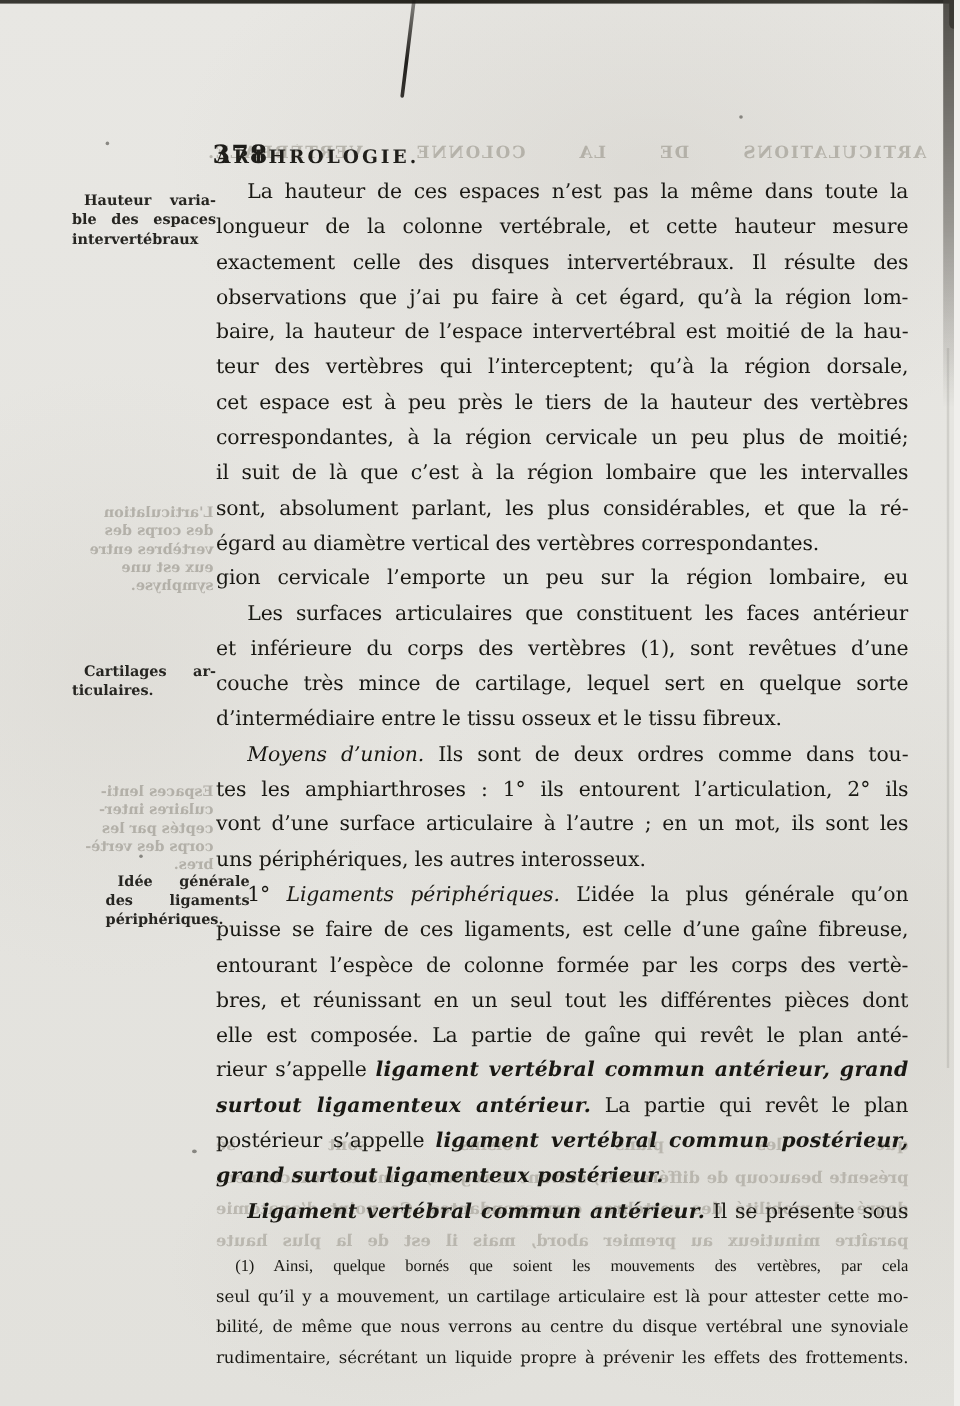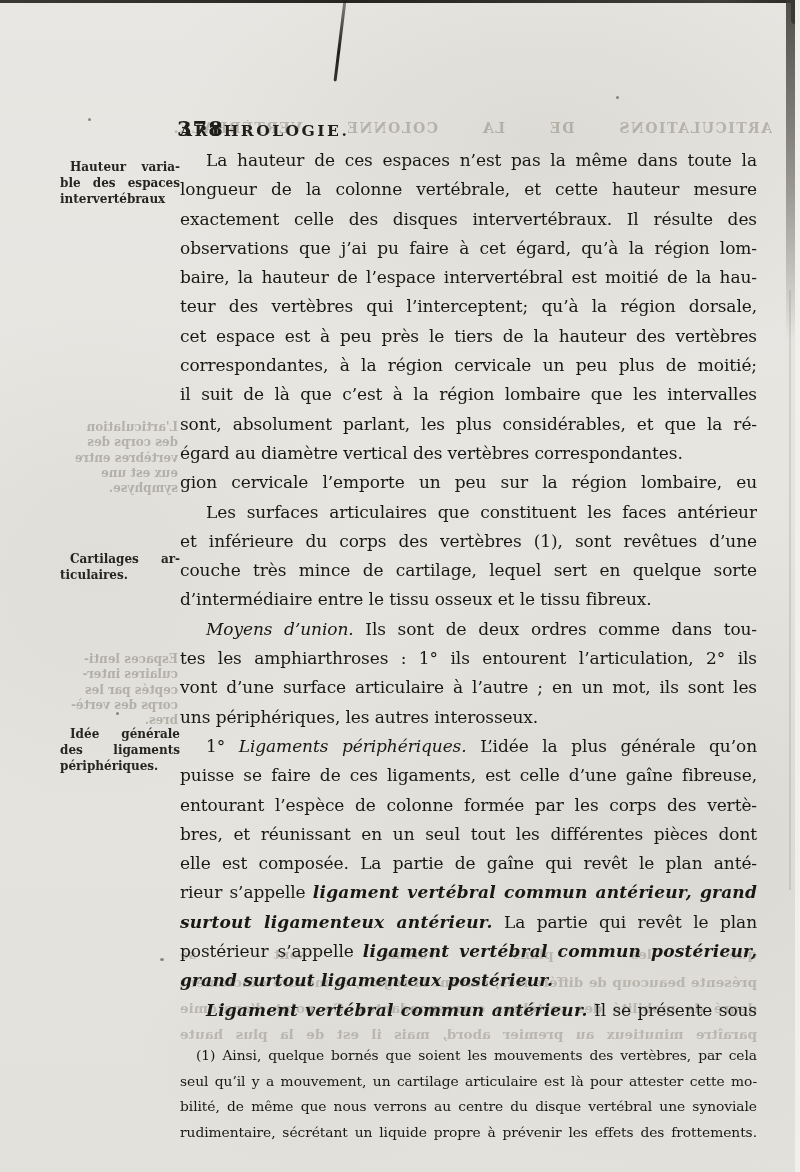--- a/index.html
+++ b/index.html
@@ -70,21 +70,21 @@
   .body-bleed-line { position:absolute; left:180px; width:577px;
     transform: scaleX(-1);
     font-size:13.5px; font-weight:600;
     color: rgba(133,128,116,0.42); filter: blur(0.35px);
     text-align: justify; text-align-last: justify; height:17px; overflow:hidden; }
 
   
   .footnote { position:absolute; left:180px; top:1047px; width:577px;
     font-size:13.8px; letter-spacing:-0.05px; color:#191813; }
   .fline { text-align: justify; text-align-last: justify; height:25.7px; overflow:hidden; }
-  .fline.first { text-indent:16px; }
+  .fline.first { text-indent:16px;font-family:Liberation Serif, serif; }
 </style>
 </head>
 <body>
 
 <div class="page">
 
   <div class="top-strip"></div>
   <div class="corner-blob"></div>
   <div class="edge-light"></div>
   <div class="edge-band"></div>
@@ -119,21 +119,21 @@
   <div id="margin-notes-root">
       <div class="margin-note" style="top: 160px;">
         <div class="mline first">Hauteur varia-</div>
         <div class="mline">ble des espaces</div>
         <div class="mline last">intervertébraux</div>
       </div>
       <div class="margin-note" style="top: 552px;">
         <div class="mline first">Cartilages ar-</div>
         <div class="mline last">ticulaires.</div>
       </div>
-      <div class="margin-note" style="top: 727px;">
+      <div class="margin-note" style="top: 727px; margin-left: 28px;">
         <div class="mline first">Idée générale</div>
         <div class="mline">des ligaments</div>
         <div class="mline last">périphériques.</div>
       </div>
     </div>
 
   <div id="body-bleed-root">
       <div class="body-bleed-line" style="top: 946px;">que les plans voisins sont sé</div>
       <div class="body-bleed-line" style="top: 974px;">présente beaucoup de différences, suivant la région, et mesure exactement le</div>
       <div class="body-bleed-line" style="top: 1000px;">degré de mobilité des vertèbres correspondantes. Ce point d’anatomie pourra</div>

